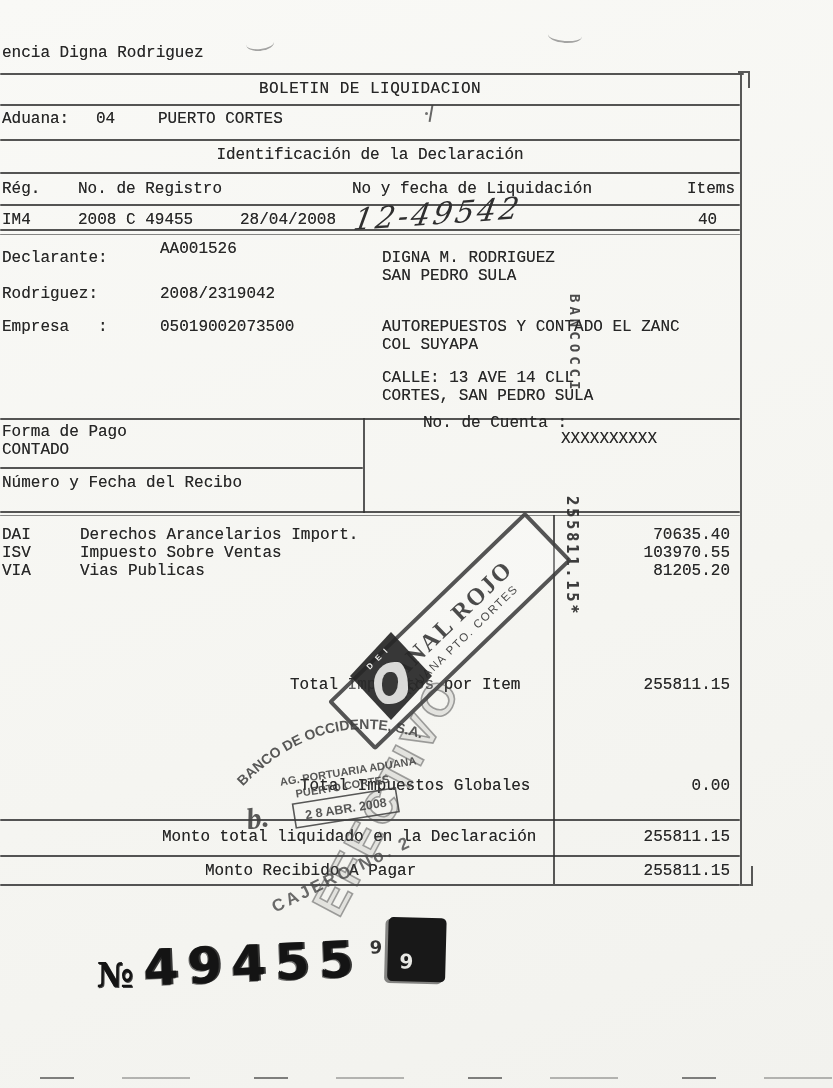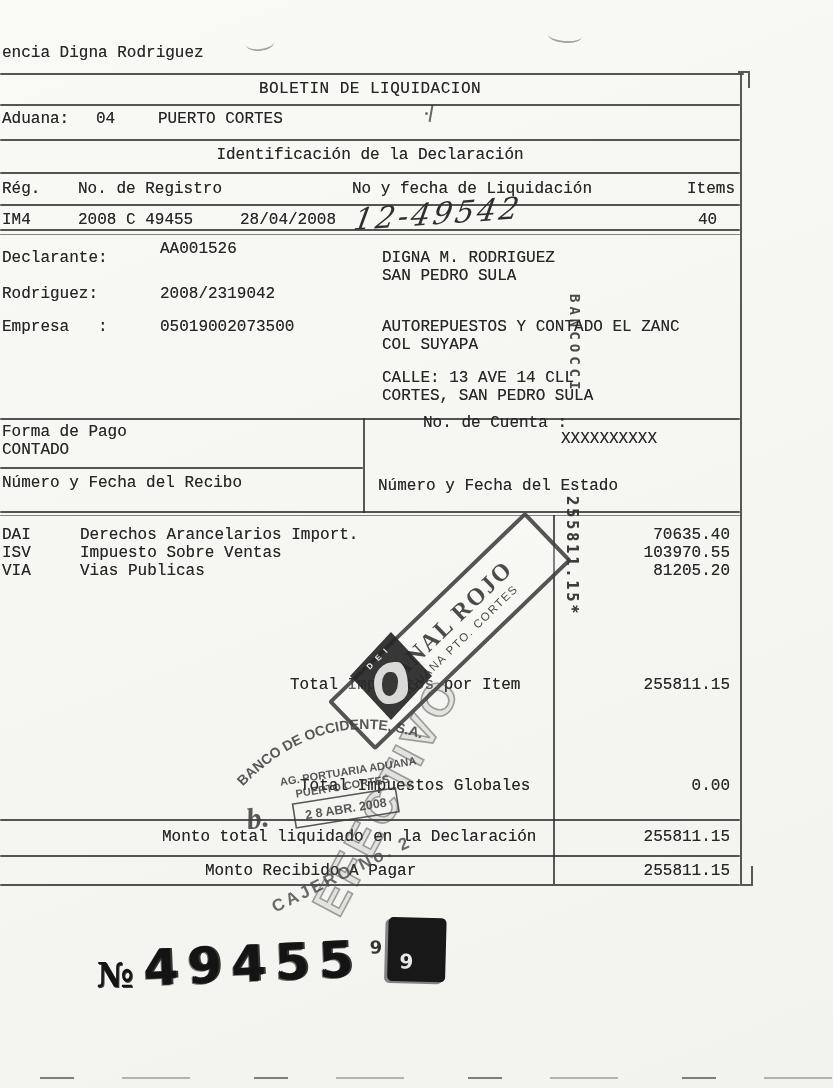--- a/index.html
+++ b/index.html
@@ -118,21 +118,20 @@
   <div class="vert bank-vert">BANCOCCI</div>
 
   <div class="hline" style="top:418px;"></div>
   <div class="vline" style="left:363px;top:418px;height:95px;"></div>
   <div class="hline" style="top:467px;width:363px;"></div>
   <div class="txt" style="left:2px;top:423px;">Forma de Pago</div>
   <div class="txt" style="left:2px;top:441px;">CONTADO</div>
   <div class="txt" style="left:378px;top:414px;margin-left:45px;">No. de Cuenta :</div>
   <div class="txt" style="left:537px;top:430px;margin-left:24px;">XXXXXXXXXX</div>
   <div class="txt" style="left:2px;top:474px;">Número y Fecha del Recibo</div>
-  <div class="txt" style="left:378px;top:477px;">Número y Fecha del Estado</div>
   <div class="hline" style="top:511px;"></div>
   <div class="hline" style="top:515px;height:1px;opacity:.7;"></div>
 
   <div class="vline" style="left:553px;top:515px;height:369px;"></div>
 
   <div class="txt" style="left:2px;top:526px;">DAI</div>
   <div class="txt" style="left:80px;top:526px;">Derechos Arancelarios Import.</div>
   <div class="txt ralign" style="right:103px;top:526px;">70635.40</div>
 
   <div class="txt" style="left:2px;top:544px;">ISV</div>

